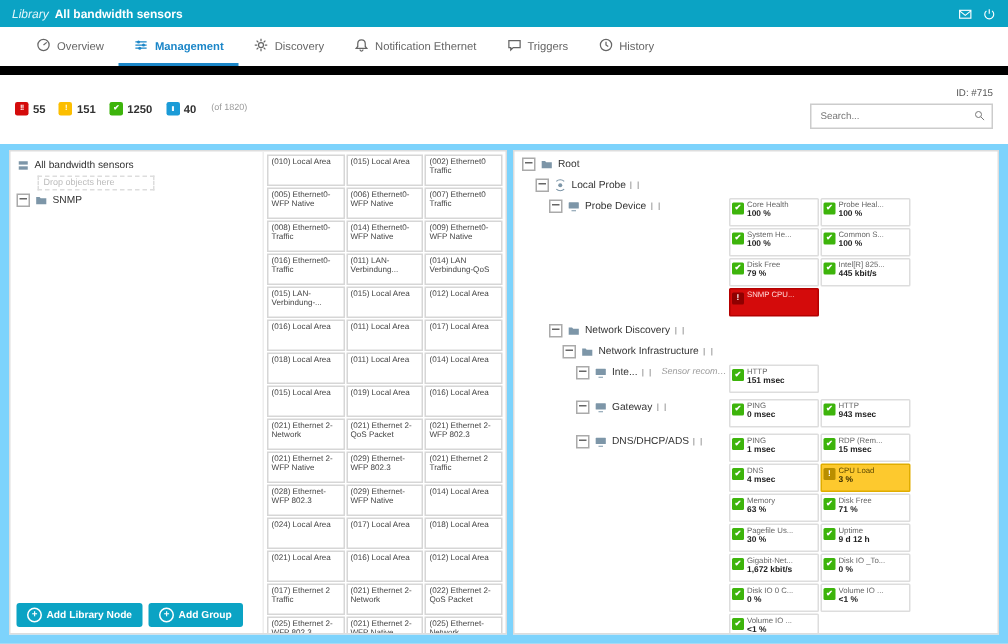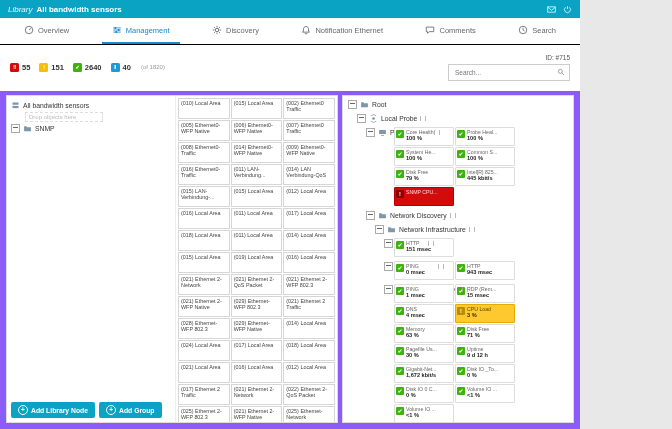--- a/index.html
+++ b/index.html
@@ -1,32 +1,32 @@
 <!DOCTYPE html>
 <html><head>
 <meta charset="utf-8">
 <style>
   html,body{margin:0;padding:0}
   body{width:672px;height:429px;overflow:hidden;font-family:"Liberation Sans",sans-serif;background:#e8e8e8;color:#333}
-  .app{width:580px;height:429px;display:flex;flex-direction:column;background:#8b5cf6}
+  .app{width:672px;height:429px;display:flex;flex-direction:column;background:#7dd3fc}
 
   
   .topbar{height:18px;background:#0ba3c4;display:flex;align-items:center;padding:0 8px;color:#fff;flex:0 0 18px}
   .app-name{font-style:italic;font-size:8px;margin-right:4px;color:#e6f7fb}
   .page-title{font-size:8px;font-weight:bold}
   .top-icons{margin-left:auto;display:flex;gap:7px;align-items:center}
   .hicon{width:9px;height:9px;color:#fff;display:inline-block}
   .hicon svg{width:100%;height:100%;display:block}
 
   
-  .tabs{height:26px;background:#fff;border-bottom:1px solid #000000;display:flex;justify-content:space-between;align-items:stretch;padding:0 14px;flex:0 0 26px}
+  .tabs{height:26px;background:#fff;border-bottom:6px solid #000000;display:flex;align-items:stretch;padding:0 14px;flex:0 0 26px}
   .tab{display:flex;align-items:center;gap:4px;padding:0 10px;font-size:7.5px;color:#666;border-bottom:2px solid transparent;cursor:pointer}
   .tab .ticon{width:10px;height:10px;display:inline-block}
   .tab .ticon svg{width:100%;height:100%;display:block}
-  .tab.active{color:#1b86c8;border-bottom-color:#1b86c8;font-weight:normal}
+  .tab.active{color:#1b86c8;border-bottom-color:#1b86c8;font-weight:bold}
 
   
   .toolbar{height:40px;background:#fff;display:flex;align-items:center;padding:2px 10px 4px;flex:0 0 40px}
   .counts{display:flex;align-items:center;gap:9px}
   .count{display:flex;align-items:center;gap:3px;font-size:7.5px;font-weight:bold;color:#333;cursor:pointer}
   .cicon{width:9px;height:9px;border-radius:1.5px;color:#fff;font-size:5px;line-height:9px;text-align:center;font-weight:bold;letter-spacing:-0.5px}
   .cicon.down{background:#d40b0b}
   .cicon.warning{background:#fcbe00}
   .cicon.up{background:#3db40b}
   .cicon.paused{background:#1b9bd7;font-size:4.5px}
@@ -145,46 +145,46 @@
           </svg>
         </span>
         <span>Notification Ethernet</span>
       </div>
       <div class="tab">
         <span class="ticon">
           <svg viewBox="0 0 12 12">
             <path d="M1.5 2.5h9v5.5H5L3 10V8H1.5z" fill="none" stroke="currentColor"></path>
           </svg>
         </span>
-        <span>Comments</span>
+        <span>Triggers</span>
       </div>
       <div class="tab">
         <span class="ticon">
           <svg viewBox="0 0 12 12">
             <circle cx="6" cy="6" r="4.5" fill="none" stroke="currentColor"></circle>
             <path d="M6 3.4V6l1.8 1.2" fill="none" stroke="currentColor"></path>
           </svg>
         </span>
-        <span>Search</span>
+        <span>History</span>
       </div>
     </nav>
 
   <div class="toolbar">
     <div class="counts">
         <span class="count">
           <span class="cicon down">!!</span>
           <span>55</span>
         </span>
         <span class="count">
           <span class="cicon warning">!</span>
           <span>151</span>
         </span>
         <span class="count">
           <span class="cicon up">✔</span>
-          <span>2640</span>
+          <span>1250</span>
         </span>
         <span class="count">
           <span class="cicon paused">II</span>
           <span>40</span>
         </span>
         <span class="total-note">(of 1820)</span>
       </div>
     <div class="toolbar-right">
       <span class="object-id">ID: #715</span>
       <span class="searchbox">

